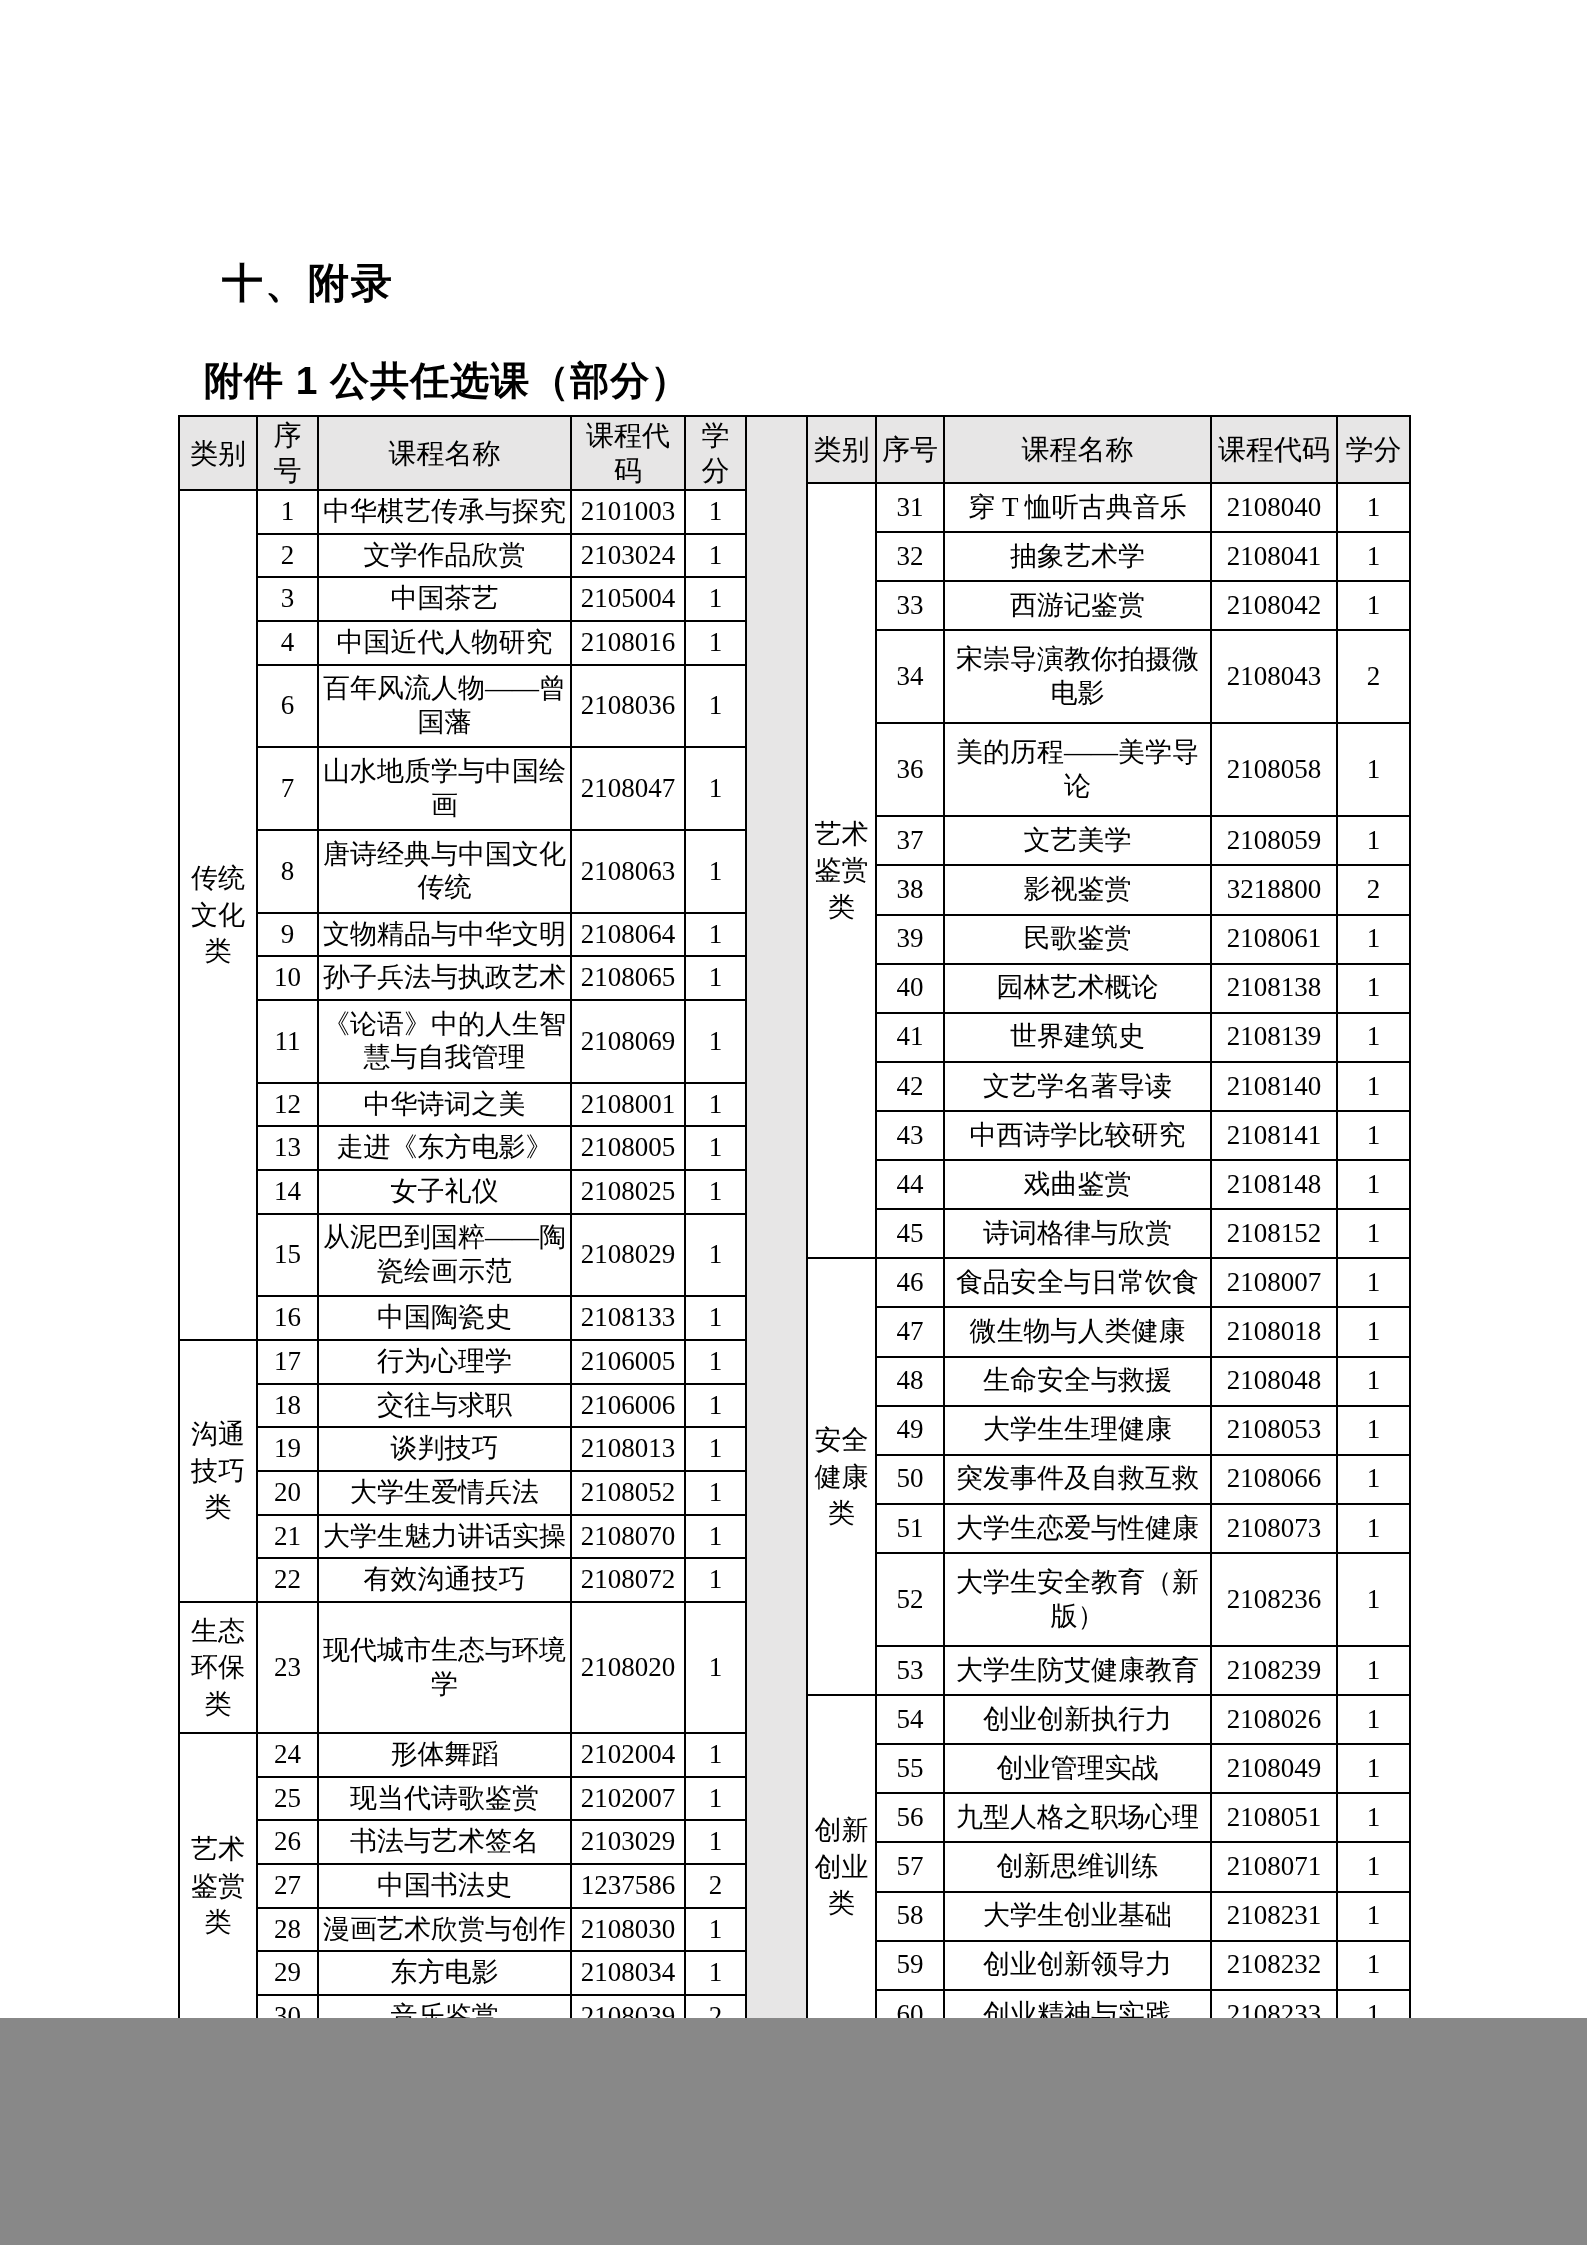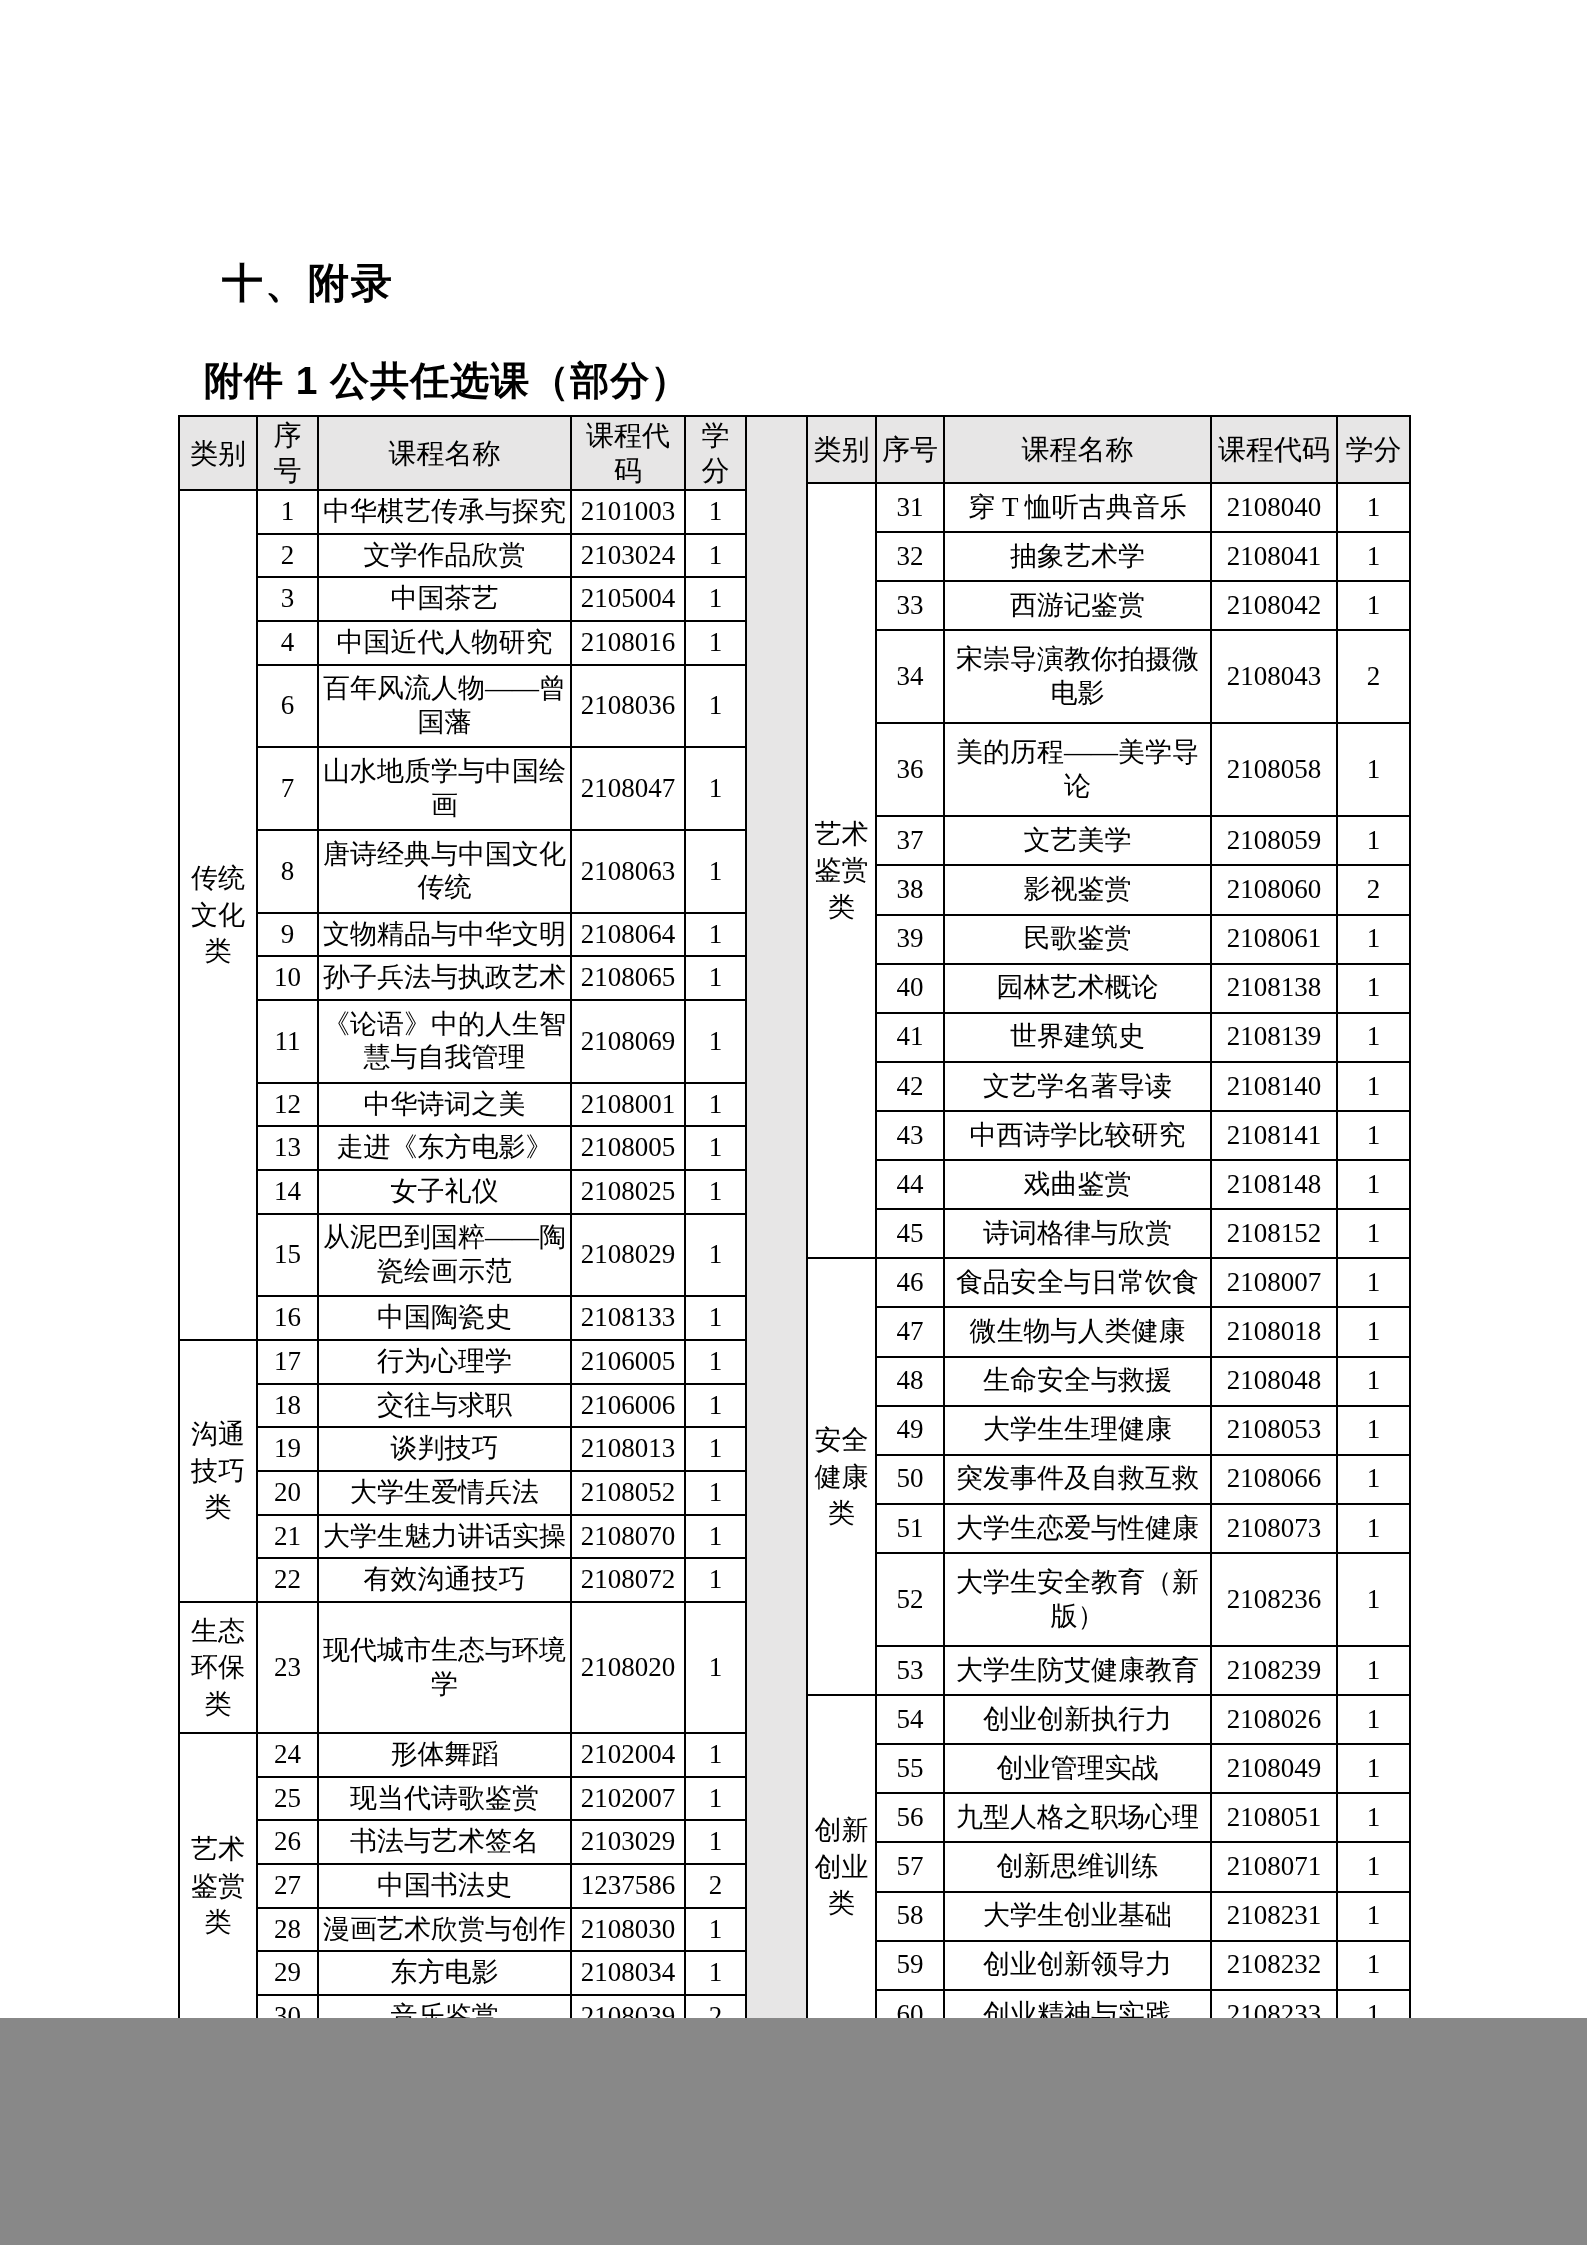--- a/index.html
+++ b/index.html
@@ -322,21 +322,21 @@
           </tr>
           <tr>
             <td>37</td>
             <td>文艺美学</td>
             <td>2108059</td>
             <td>1</td>
           </tr>
           <tr>
             <td>38</td>
             <td>影视鉴赏</td>
-            <td>2108060</td>
+            <td>3218800</td>
             <td>2</td>
           </tr>
           <tr>
             <td>39</td>
             <td>民歌鉴赏</td>
             <td>2108061</td>
             <td>1</td>
           </tr>
           <tr>
             <td>40</td>

